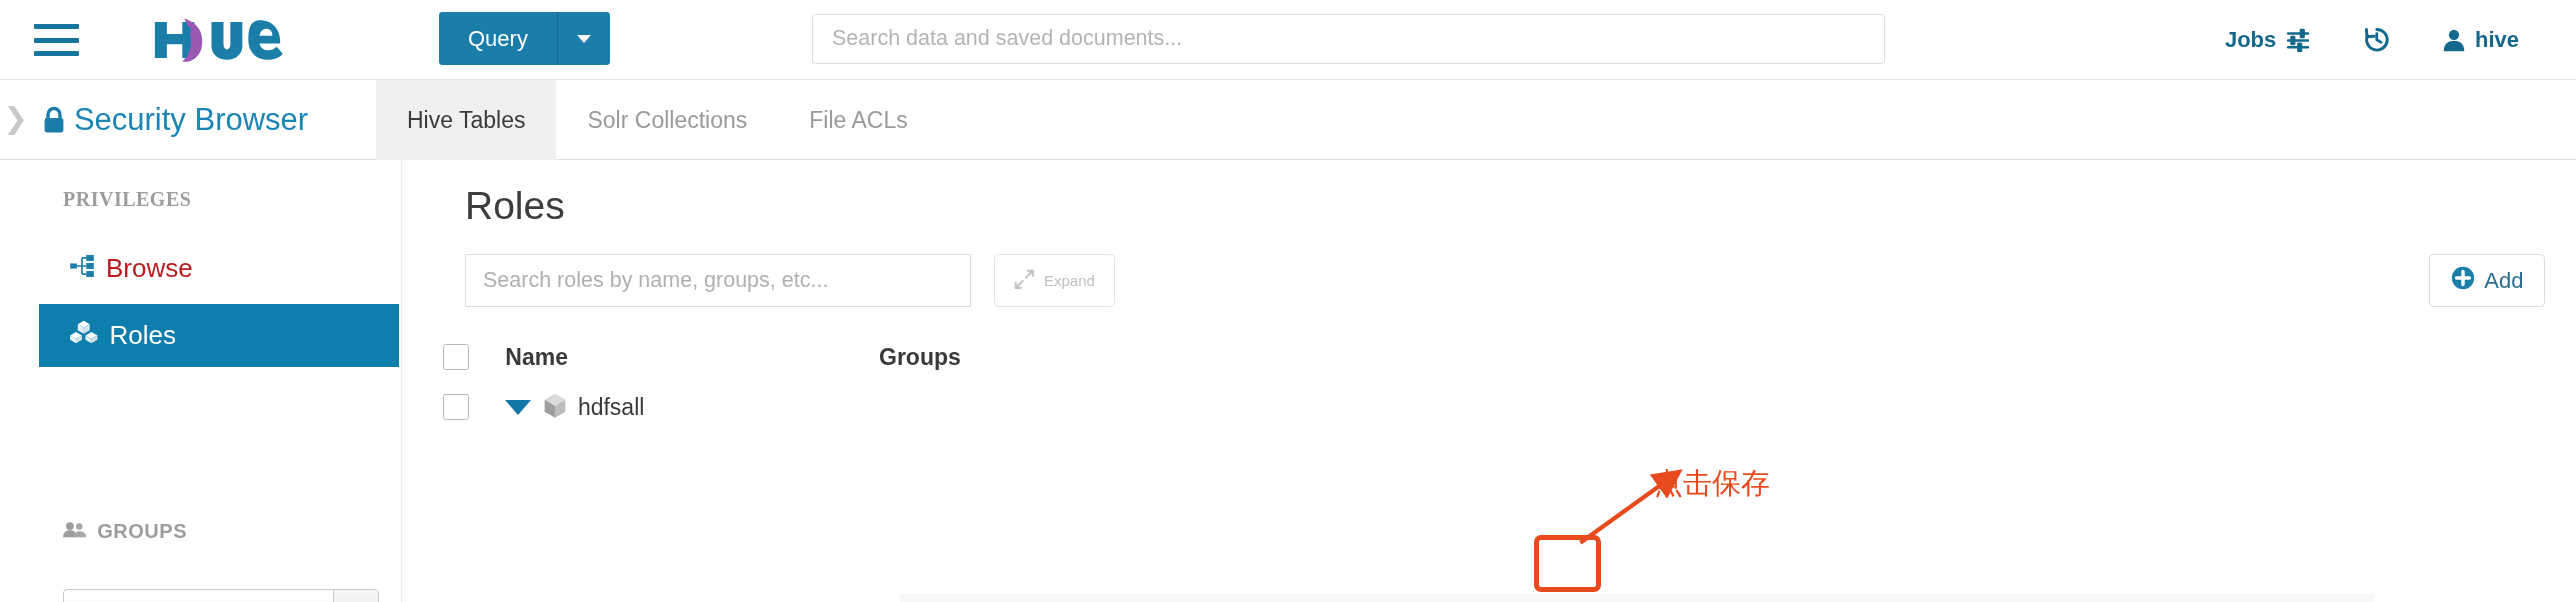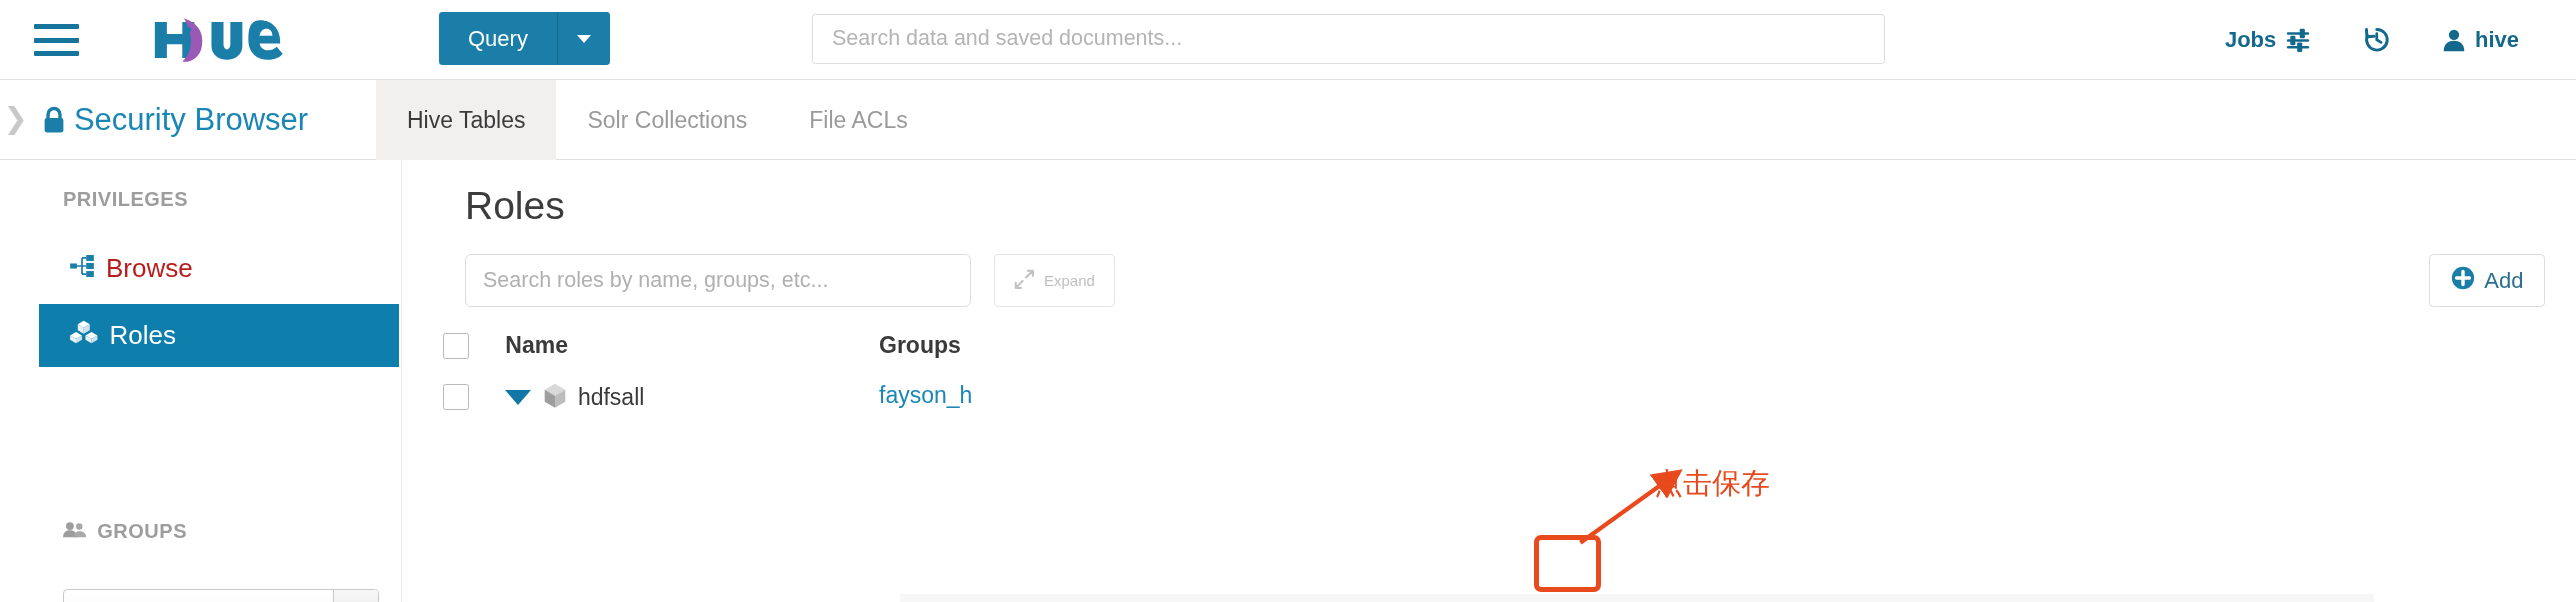--- a/index.html
+++ b/index.html
@@ -120,20 +120,21 @@
   .sidebar {
     position: absolute; left: 0; top: 160px;
     width: 402px; height: 443px;
     background: #ffffff;
     border-right: 0.9px solid #ececec;
   }
   .side-label {
     position: absolute; left: 63px; top: 27.5px;
     font-size: 20px; color: #9d9d9d; font-weight: bold;
     letter-spacing: 0.5px;
+    font-family: Liberation Serif, serif;
   }
   .side-item {
     position: absolute; left: 39px;
     width: 360px; height: 63px;
     display: flex; align-items: center; gap: 12px;
     padding-left: 31px;
     font-size: 26px; color: #b91c1c;
     cursor: pointer; text-decoration: none;
   }
   .side-item.browse { top: 77px; }
@@ -161,21 +162,21 @@
 
   
   .main { position: absolute; left: 402px; top: 160px; width: 2174px; height: 443px; background: #ffffff; }
   .page-title {
     position: absolute; left: 63px; top: 24px;
     font-size: 39px; color: #3c3c3c; font-weight: normal;
   }
   .role-search {
     position: absolute; left: 63px; top: 94px;
     width: 506px; height: 53px;
-    border: 0.9px solid #dcdcdc; border-radius: 6px;
+    border: 0.9px solid #dcdcdc; border-radius: 1px;
     font-size: 21.5px; color: #3a3a3a; padding: 0 17px;
     font-family: "Liberation Sans", sans-serif; outline: none;
   }
   .role-search::placeholder { color: #b0b0b0; }
   .tbtn {
     position: absolute; top: 94px; height: 53px;
     border: 0.9px solid #e4e4e4; border-radius: 4.3px;
     background: #ffffff; color: #c0c0c0;
     font-size: 15px; font-family: "Liberation Sans", sans-serif;
     display: flex; align-items: center; gap: 9.4px;
@@ -188,21 +189,21 @@
     height: 53px;
     border: 0.9px solid #dcdcdc; border-radius: 4.3px;
     background: #ffffff; color: #2b6e8f;
     font-size: 22px; font-family: "Liberation Sans", sans-serif;
     display: flex; align-items: center; gap: 9.4px;
     padding: 0 20.6px; cursor: pointer;
   }
 
   
   .tbl { position: absolute; left: 41px; top: 172px; width: 1574px; }
-  .tr { display: flex; align-items: flex-start; height: 50px; }
+  .tr { display: flex; align-items: center; height: 50px; }
   .th-name, .td-name { width: 436px; display: flex; align-items: center; gap: 10.3px; }
   .th-groups, .td-groups { width: 515px; }
   .cbx {
     width: 26px; height: 26px; border: 0.9px solid #b9b9b9;
     border-radius: 2.6px; background: #fff; flex: none;
     margin-right: 26px; cursor: pointer;
   }
   .th-txt { font-size: 23px; font-weight: bold; color: #3a3a3a; }
   .td-txt { font-size: 23px; color: #3a3a3a; }
   .td-link { font-size: 23px; color: #1a86b5; cursor: pointer; text-decoration: none; }
@@ -424,23 +425,20 @@
         <span class="tri-dn"></span>
         <span>
           <svg width="26" height="27.5" viewBox="0 0 30 32">
             <path d="M15 2 L27 9 L15 16 L3 9 Z" fill="#d9d9d9"></path>
             <path d="M3 9 L15 16 L15 30 L3 23 Z" fill="#9e9e9e"></path>
             <path d="M27 9 L27 23 L15 30 L15 16 Z" fill="#bdbdbd"></path>
           </svg>
         </span>
         <span class="td-txt">hdfsall</span>
       </div>
-      <div class="td-groups">
-        <a class="td-link">fayson_h</a>
-      </div>
     </div>
   </div>
 
   <div class="priv-panel">
     
     
   </div>
 
 </div>
 

